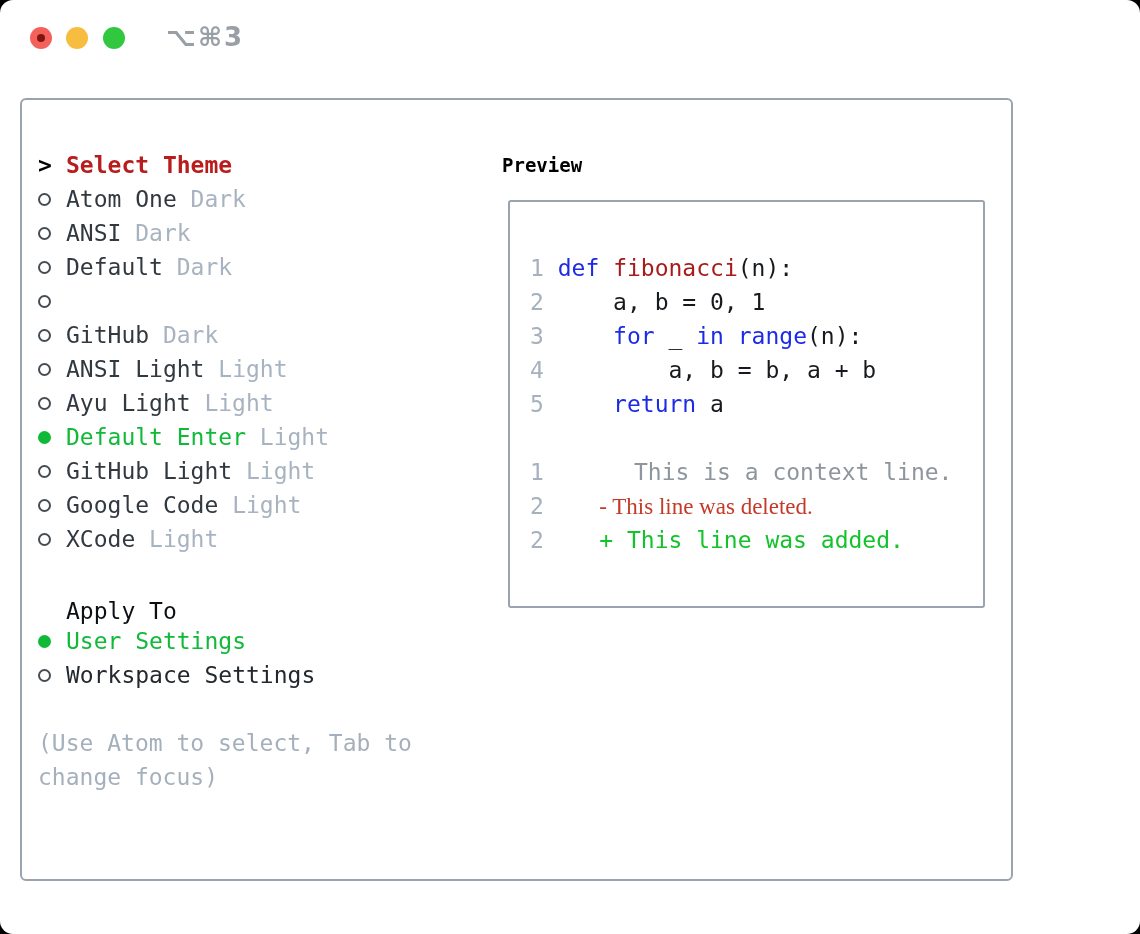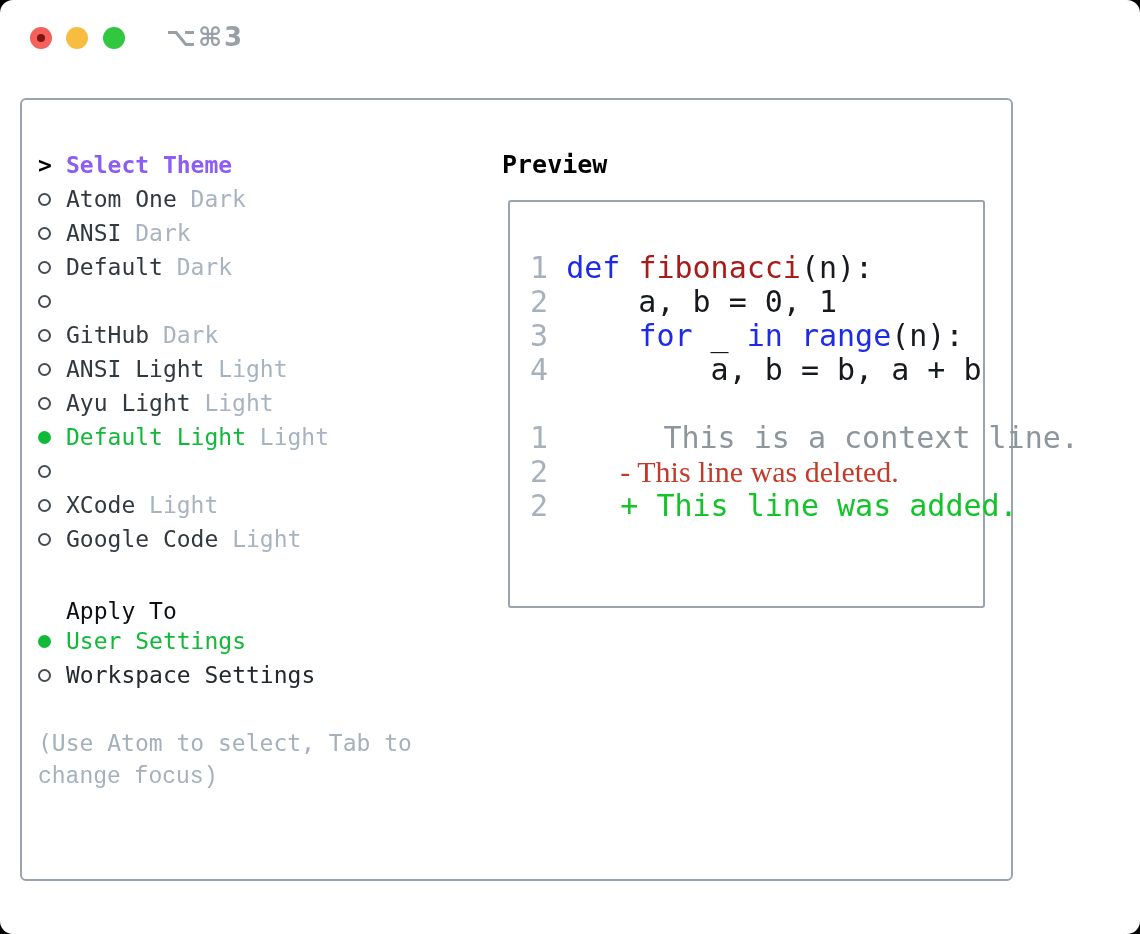--- a/index.html
+++ b/index.html
@@ -35,44 +35,44 @@
   
   .main-box{
     position:absolute;left:20px;top:98px;width:993px;height:783px;
     border:2px solid var(--border-gray);border-radius:6px;background:#fff;
   }
   
   .left-col{position:absolute;left:38px;top:148px;font-size:23px;line-height:34px;}
   .row{display:flex;height:34px;align-items:center;}
   .icon-col{width:28px;display:flex;align-items:center;flex:none;}
   .caret{font-weight:700;color:#000;}
-  .list-header{font-weight:700;color:#8b5cf6;white-space:pre;}
+  .list-header{font-weight:700;color:#b91c1c;white-space:pre;}
   .circle{width:13px;height:13px;border:2px solid #454c54;border-radius:50%;}
   .label{white-space:pre;}
   .t-name{color:var(--item-dark);}
   .t-variant{color:var(--muted-gray);margin-left:13.8px;}
   .theme-row.selected .circle{background:var(--selection-green);border-color:var(--selection-green);}
   .theme-row.selected .t-name{color:var(--selection-green);}
   .apply-row .t-name{color:#23282e;margin-top:18px;}
   .apply-row.selected .circle{background:var(--selection-green);border-color:var(--selection-green);}
   .apply-row.selected .t-name{color:var(--selection-green);}
   .apply-header{color:#0c0f13;margin-top:7px;}
   .spacer{height:34px;}
   .hint{color:var(--hint-gray);white-space:pre;}
   
   .preview-header{
     position:absolute;left:502px;top:148px;height:34px;line-height:34px;
-    font-size:25px;font-weight:700;color:#000;
+    font-size:19px;font-weight:700;color:#000;
   }
   .preview-box{
     position:absolute;left:508px;top:200px;width:477px;height:408px;
     border:2px solid var(--border-gray);border-radius:3px;background:#fff;
   }
   .code-block{position:absolute;left:20px;top:49px;}
-  .code-line{height:34px;line-height:34px;white-space:pre;font-size:30px;}
+  .code-line{height:34px;line-height:34px;white-space:pre;font-size:23px;}
   .tk-num{color:var(--linenum-gray);}
   .tk-plain{color:#16191d;}
   .tk-kw{color:var(--keyword-blue);}
   .tk-fn{color:var(--function-red);}
   .tk-ctx{color:var(--context-gray);margin-left:7px;}
   .tk-del{color:var(--deleted-red);font-family:Liberation Serif, serif;}
   .tk-add{color:var(--added-green);}
 </style>
 </head>
 <body>
@@ -136,38 +136,39 @@
         <div class="row theme-row">
     <span class="icon-col">
             <span class="circle"></span>
           </span>
     <span class="label"><span class="t-name">Ayu Light</span><span class="t-variant">Light</span></span>
   </div>
         <div class="row theme-row selected">
     <span class="icon-col">
             <span class="circle"></span>
           </span>
-    <span class="label"><span class="t-name">Default Light</span><span class="t-variant">Light</span></span>
-  </div>
-        <div class="row theme-row">
-    <span class="icon-col">
-            <span class="circle"></span>
-          </span>
+    <span class="label"><span class="t-name">Default Enter</span><span class="t-variant">Light</span></span>
+  </div>
+        <div class="row theme-row">
+    <span class="icon-col">
+            <span class="circle"></span>
+          </span>
+    <span class="label"><span class="t-name">GitHub Light</span><span class="t-variant">Light</span></span>
+  </div>
+        <div class="row theme-row">
+    <span class="icon-col">
+            <span class="circle"></span>
+          </span>
+    <span class="label"><span class="t-name">Google Code</span><span class="t-variant">Light</span></span>
   </div>
         <div class="row theme-row">
     <span class="icon-col">
             <span class="circle"></span>
           </span>
     <span class="label"><span class="t-name">XCode</span><span class="t-variant">Light</span></span>
-  </div>
-        <div class="row theme-row">
-    <span class="icon-col">
-            <span class="circle"></span>
-          </span>
-    <span class="label"><span class="t-name">Google Code</span><span class="t-variant">Light</span></span>
   </div>
       </div>
     <div class="spacer"></div>
     <div class="row">
       <span class="icon-col"></span>
       <span class="apply-header">Apply To</span>
     </div>
     <div id="apply-items">
         <div class="row apply-row selected">
     <span class="icon-col">
@@ -177,30 +178,31 @@
   </div>
         <div class="row apply-row">
     <span class="icon-col">
             <span class="circle"></span>
           </span>
     <span class="label"><span class="t-name">Workspace Settings</span></span>
   </div>
       </div>
     <div class="spacer"></div>
     <div class="hint" style="height:34px;">(Use Atom to select, Tab to</div>
-    <div class="hint" style="height:34px;font-family:Liberation Mono, monospace;">change focus)</div>
+    <div class="hint" style="height:34px;">change focus)</div>
   </div>
 
   <div class="preview-header">Preview</div>
   <div class="preview-box">
     <div class="code-block" id="code-block">
         <div class="code-line"><span class="tk-num">1</span><span class="tk-plain"> </span><span class="tk-kw">def</span><span class="tk-plain"> </span><span class="tk-fn">fibonacci</span><span class="tk-plain">(n):</span></div>
         <div class="code-line"><span class="tk-num">2</span><span class="tk-plain">     a, b = 0, 1</span></div>
         <div class="code-line"><span class="tk-num">3</span><span class="tk-plain">     </span><span class="tk-kw">for</span><span class="tk-plain"> _ </span><span class="tk-kw">in</span><span class="tk-plain"> </span><span class="tk-kw">range</span><span class="tk-plain">(n):</span></div>
         <div class="code-line"><span class="tk-num">4</span><span class="tk-plain">         a, b = b, a + b</span></div>
+        <div class="code-line"><span class="tk-num">5</span><span class="tk-plain">     </span><span class="tk-kw">return</span><span class="tk-plain"> a</span></div>
         <div class="code-line"></div>
         <div class="code-line"><span class="tk-num">1</span><span class="tk-plain">      </span><span class="tk-ctx">This is a context line.</span></div>
         <div class="code-line"><span class="tk-num">2</span><span class="tk-plain">    </span><span class="tk-del">- This line was deleted.</span></div>
         <div class="code-line"><span class="tk-num">2</span><span class="tk-plain">    </span><span class="tk-add">+ This line was added.</span></div>
       </div>
   </div>
 
 </div>
 
 </body></html>

